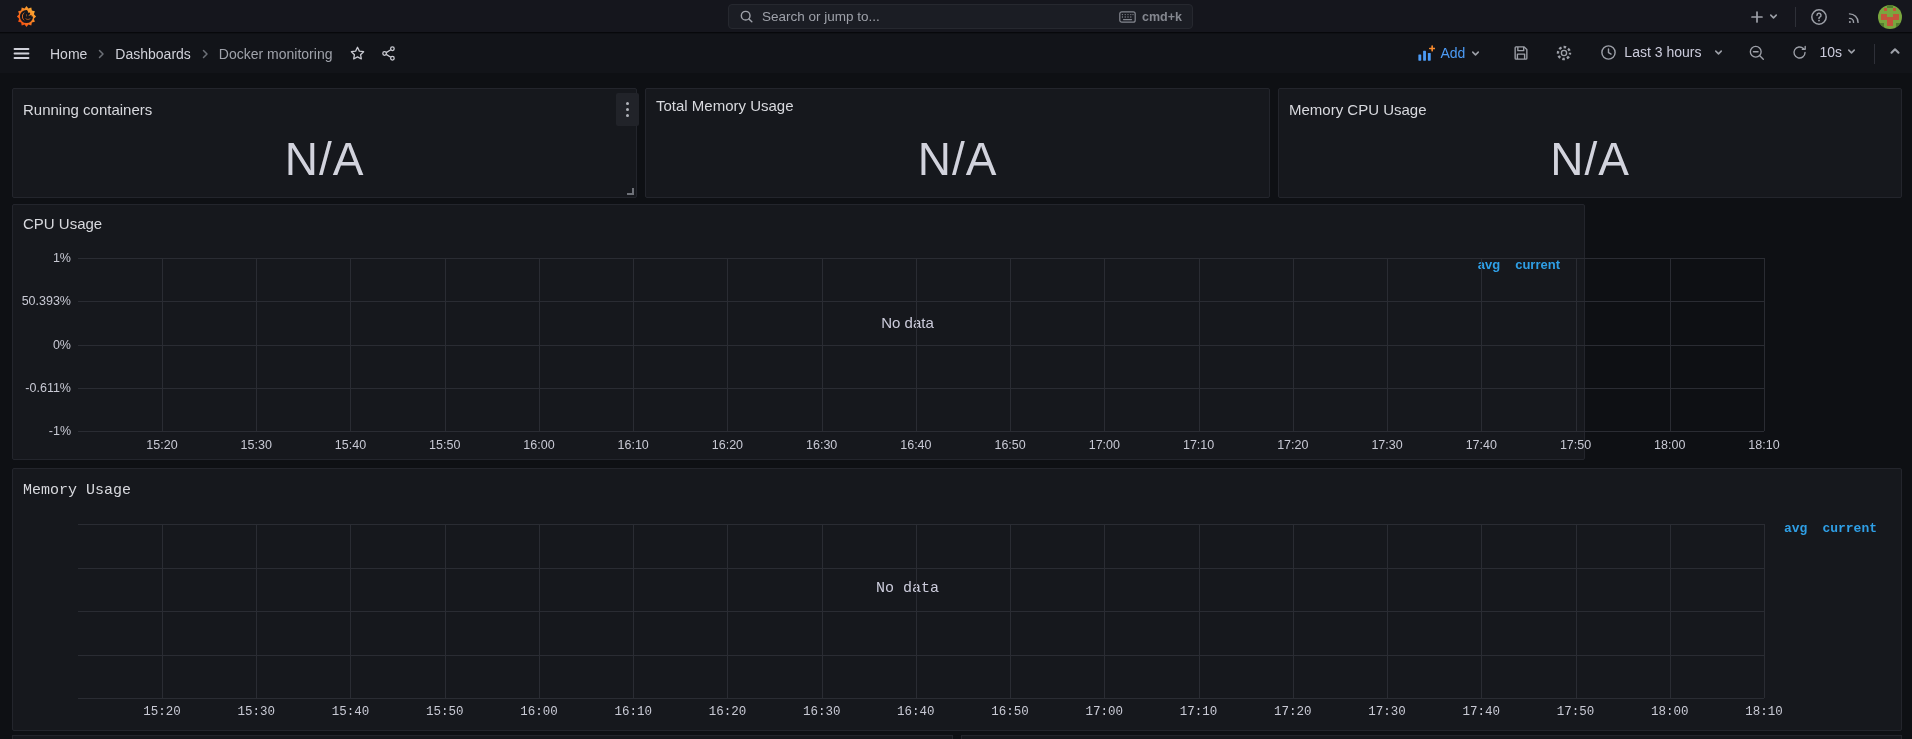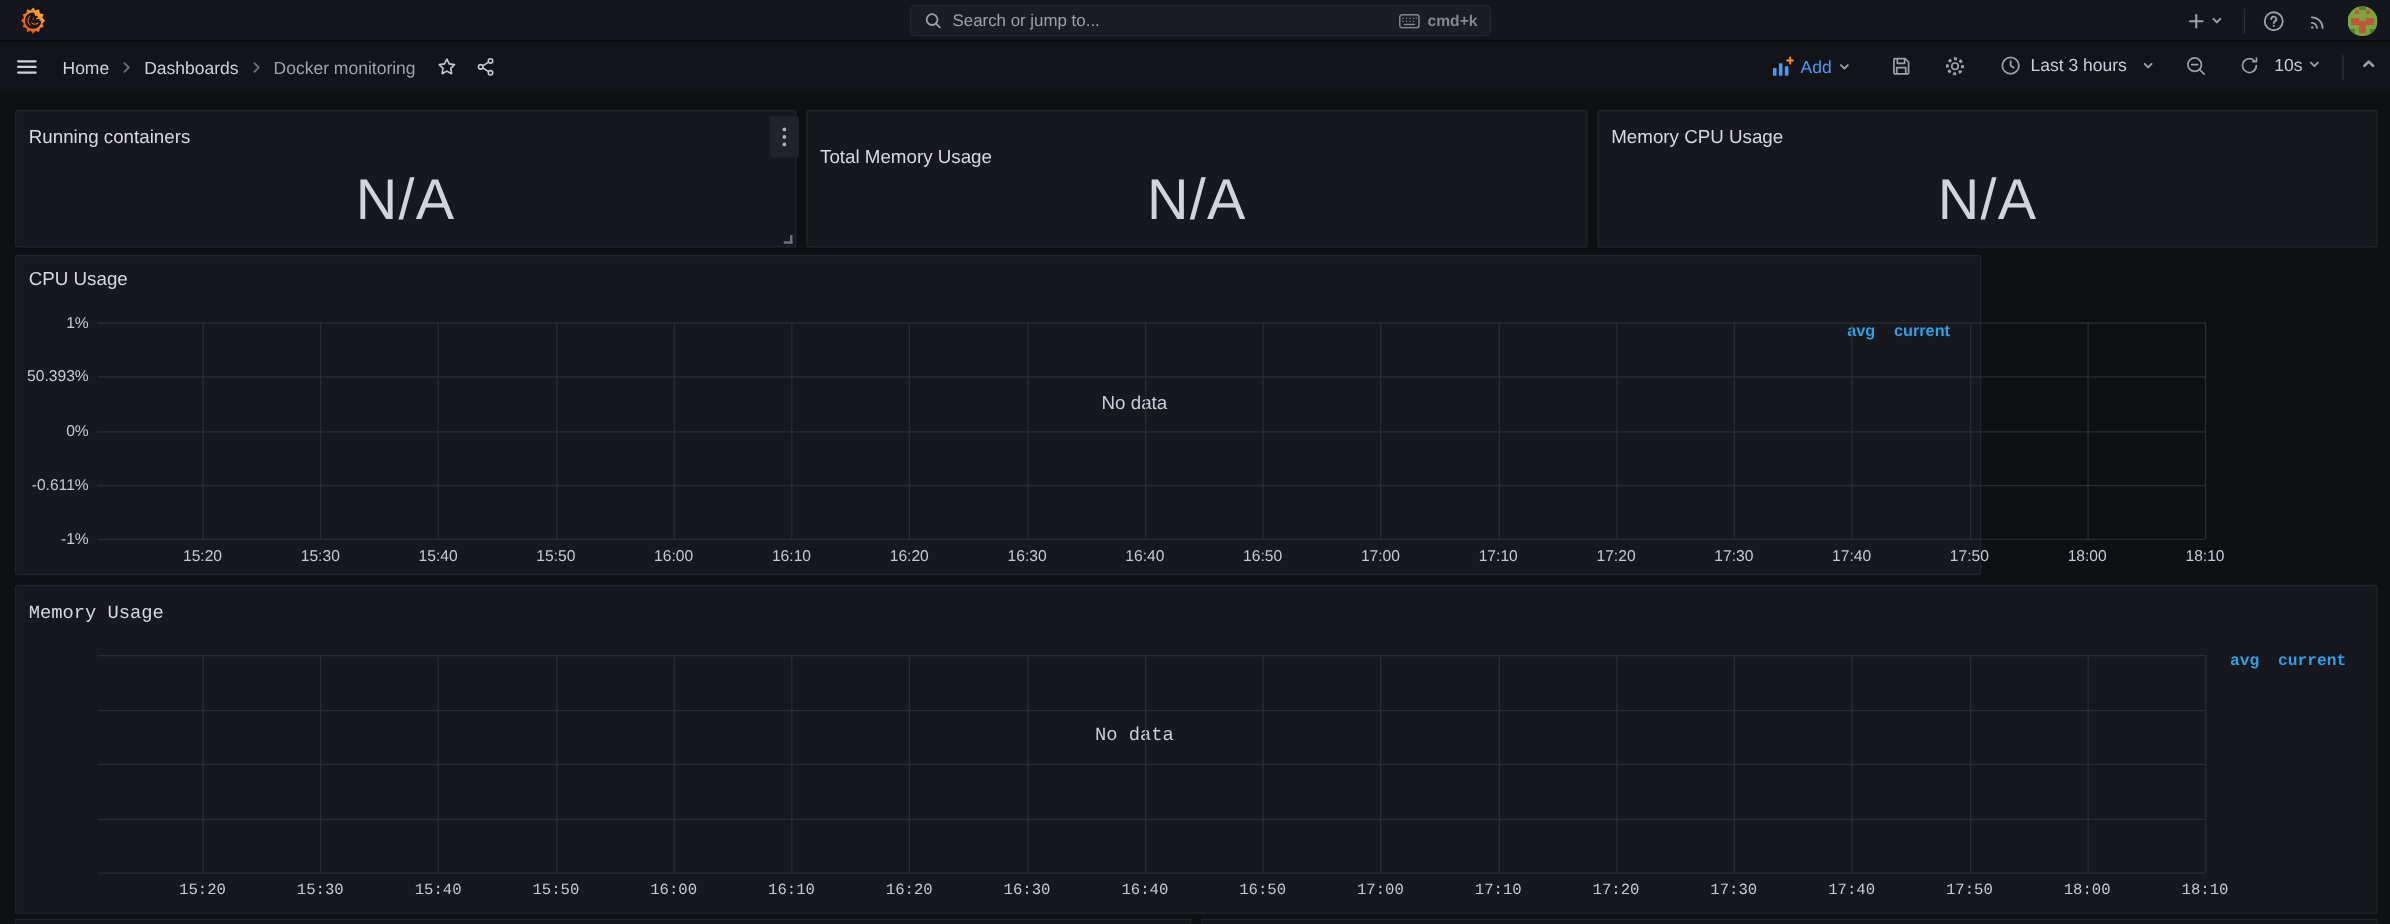--- a/index.html
+++ b/index.html
@@ -242,21 +242,21 @@
     <div class="panel-title" style="top:12px;">Running containers</div>
     <div class="stat-value" style="top:47px;">N/A</div>
     <div class="kebab">
         <i></i>
         <i></i>
         <i></i>
       </div>
     <div class="resize-corner"></div>
   </div>
   <div class="panel" style="left:645px;top:88px;width:625px;height:110px;">
-    <div class="panel-title" style="top:28px;">Total Memory Usage</div>
+    <div class="panel-title" style="top:8px;">Total Memory Usage</div>
     <div class="stat-value" style="top:47px;">N/A</div>
   </div>
   <div class="panel" style="left:1278px;top:88px;width:624px;height:110px;">
     <div class="panel-title" style="top:12px;">Memory CPU Usage</div>
     <div class="stat-value" style="top:47px;">N/A</div>
   </div>
 
   <div class="panel graph-panel" style="left:12px;top:204px;width:1573px;height:256px;">
     <div class="panel-title" style="top:10px;">CPU Usage</div>
     <div class="legend">

